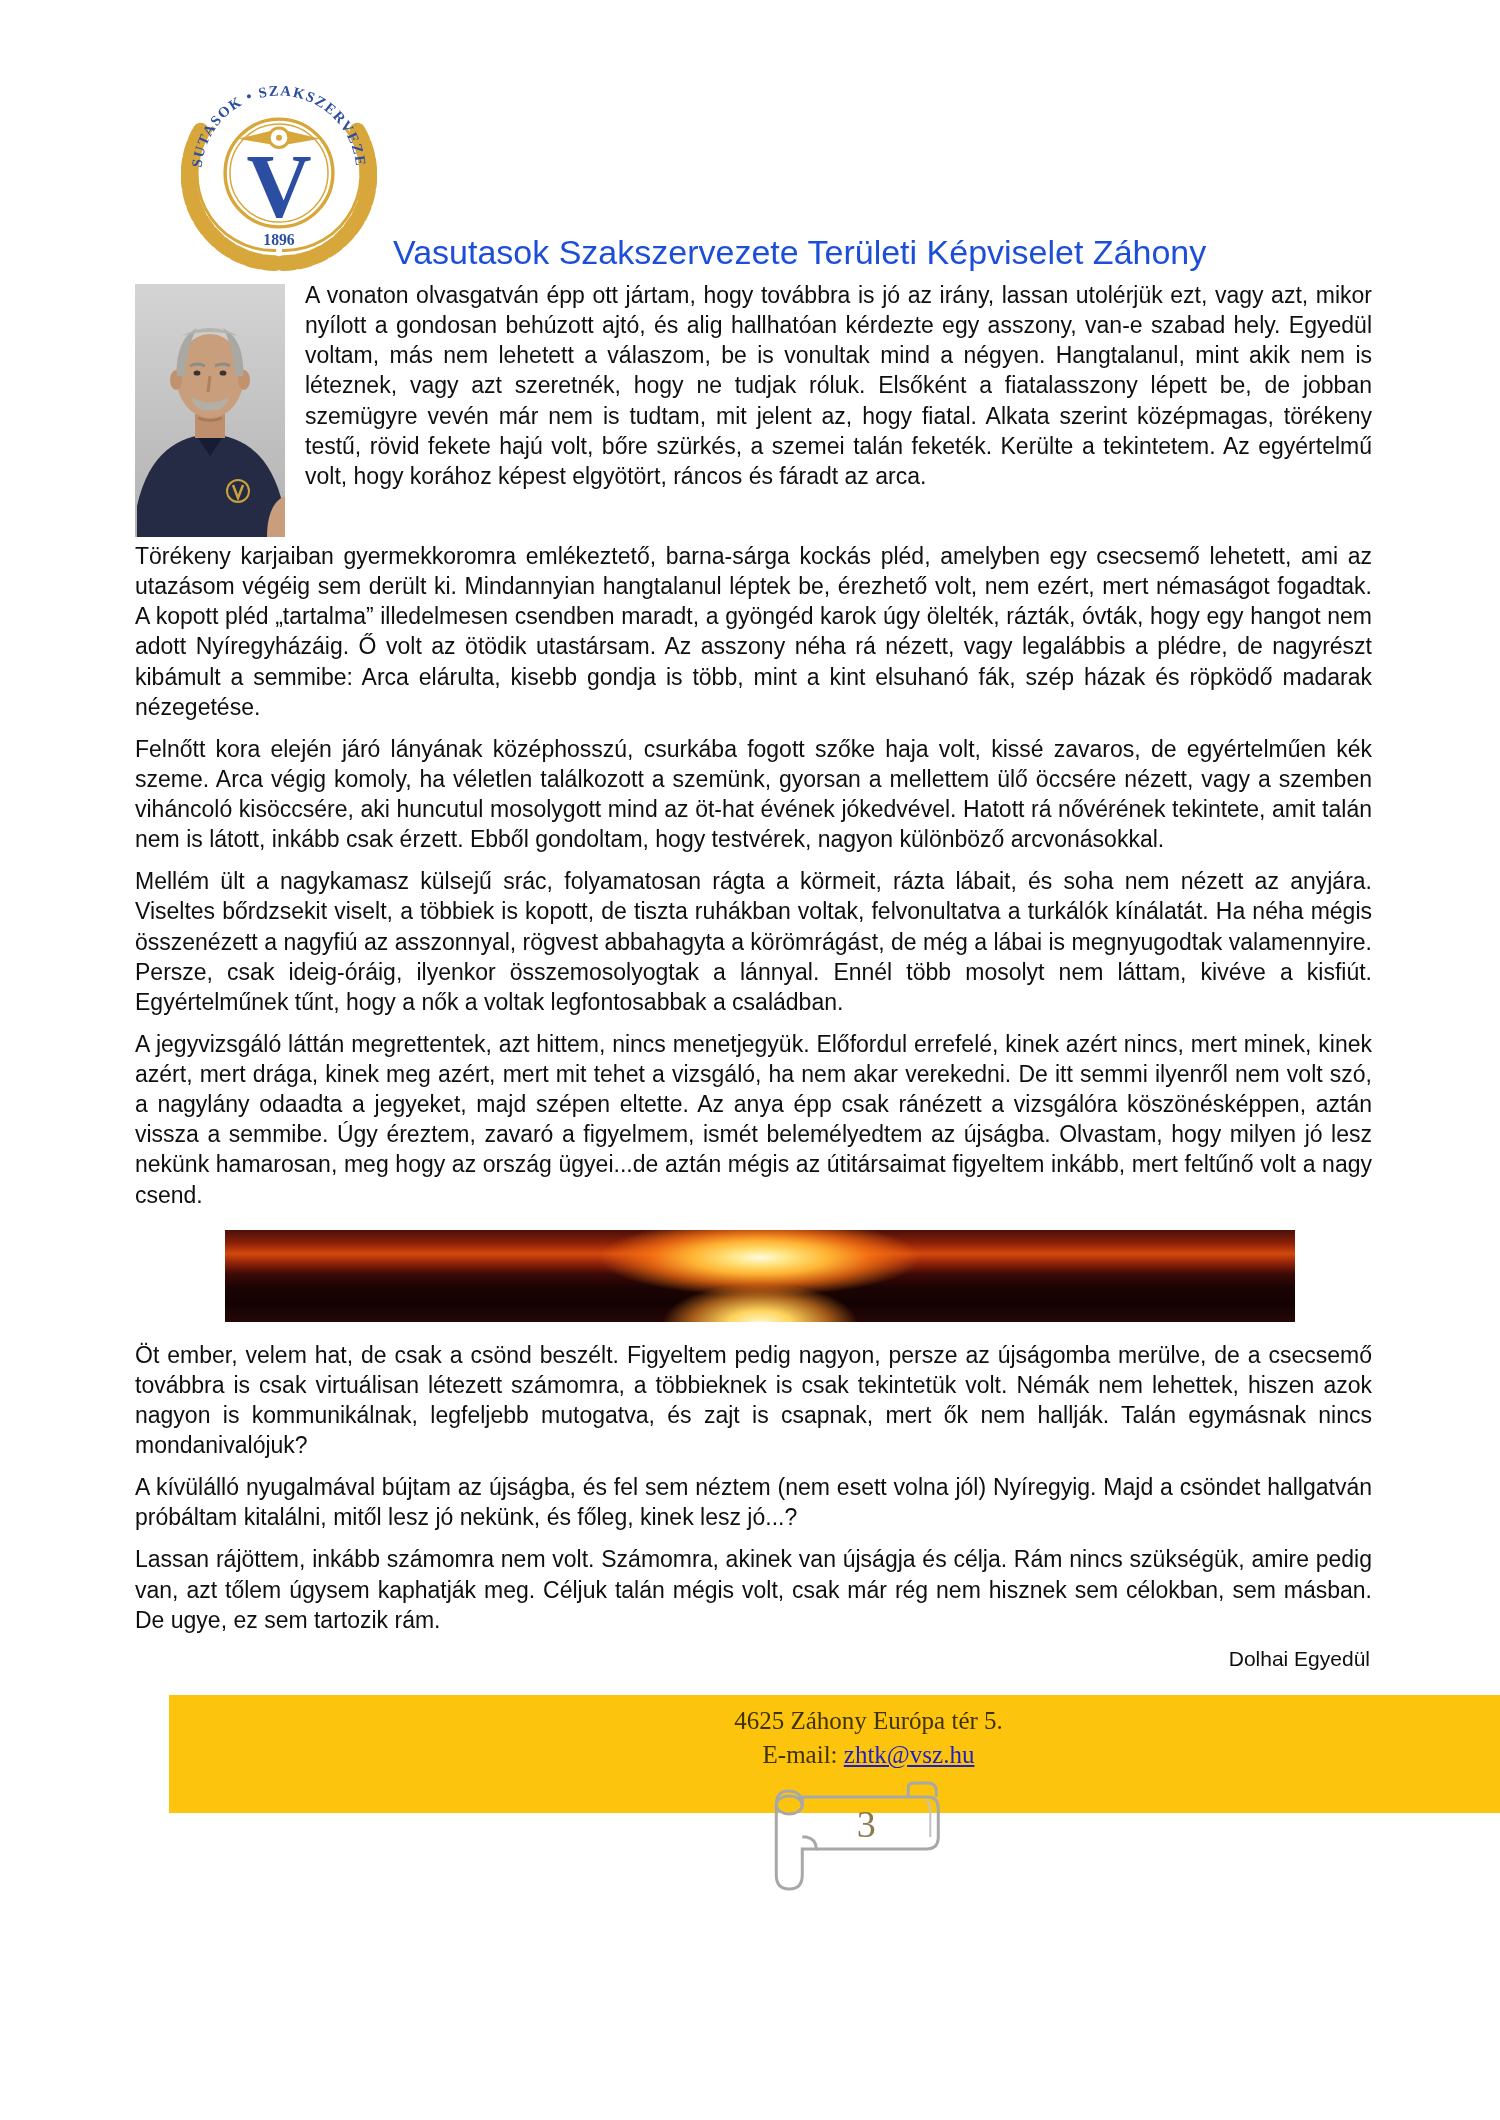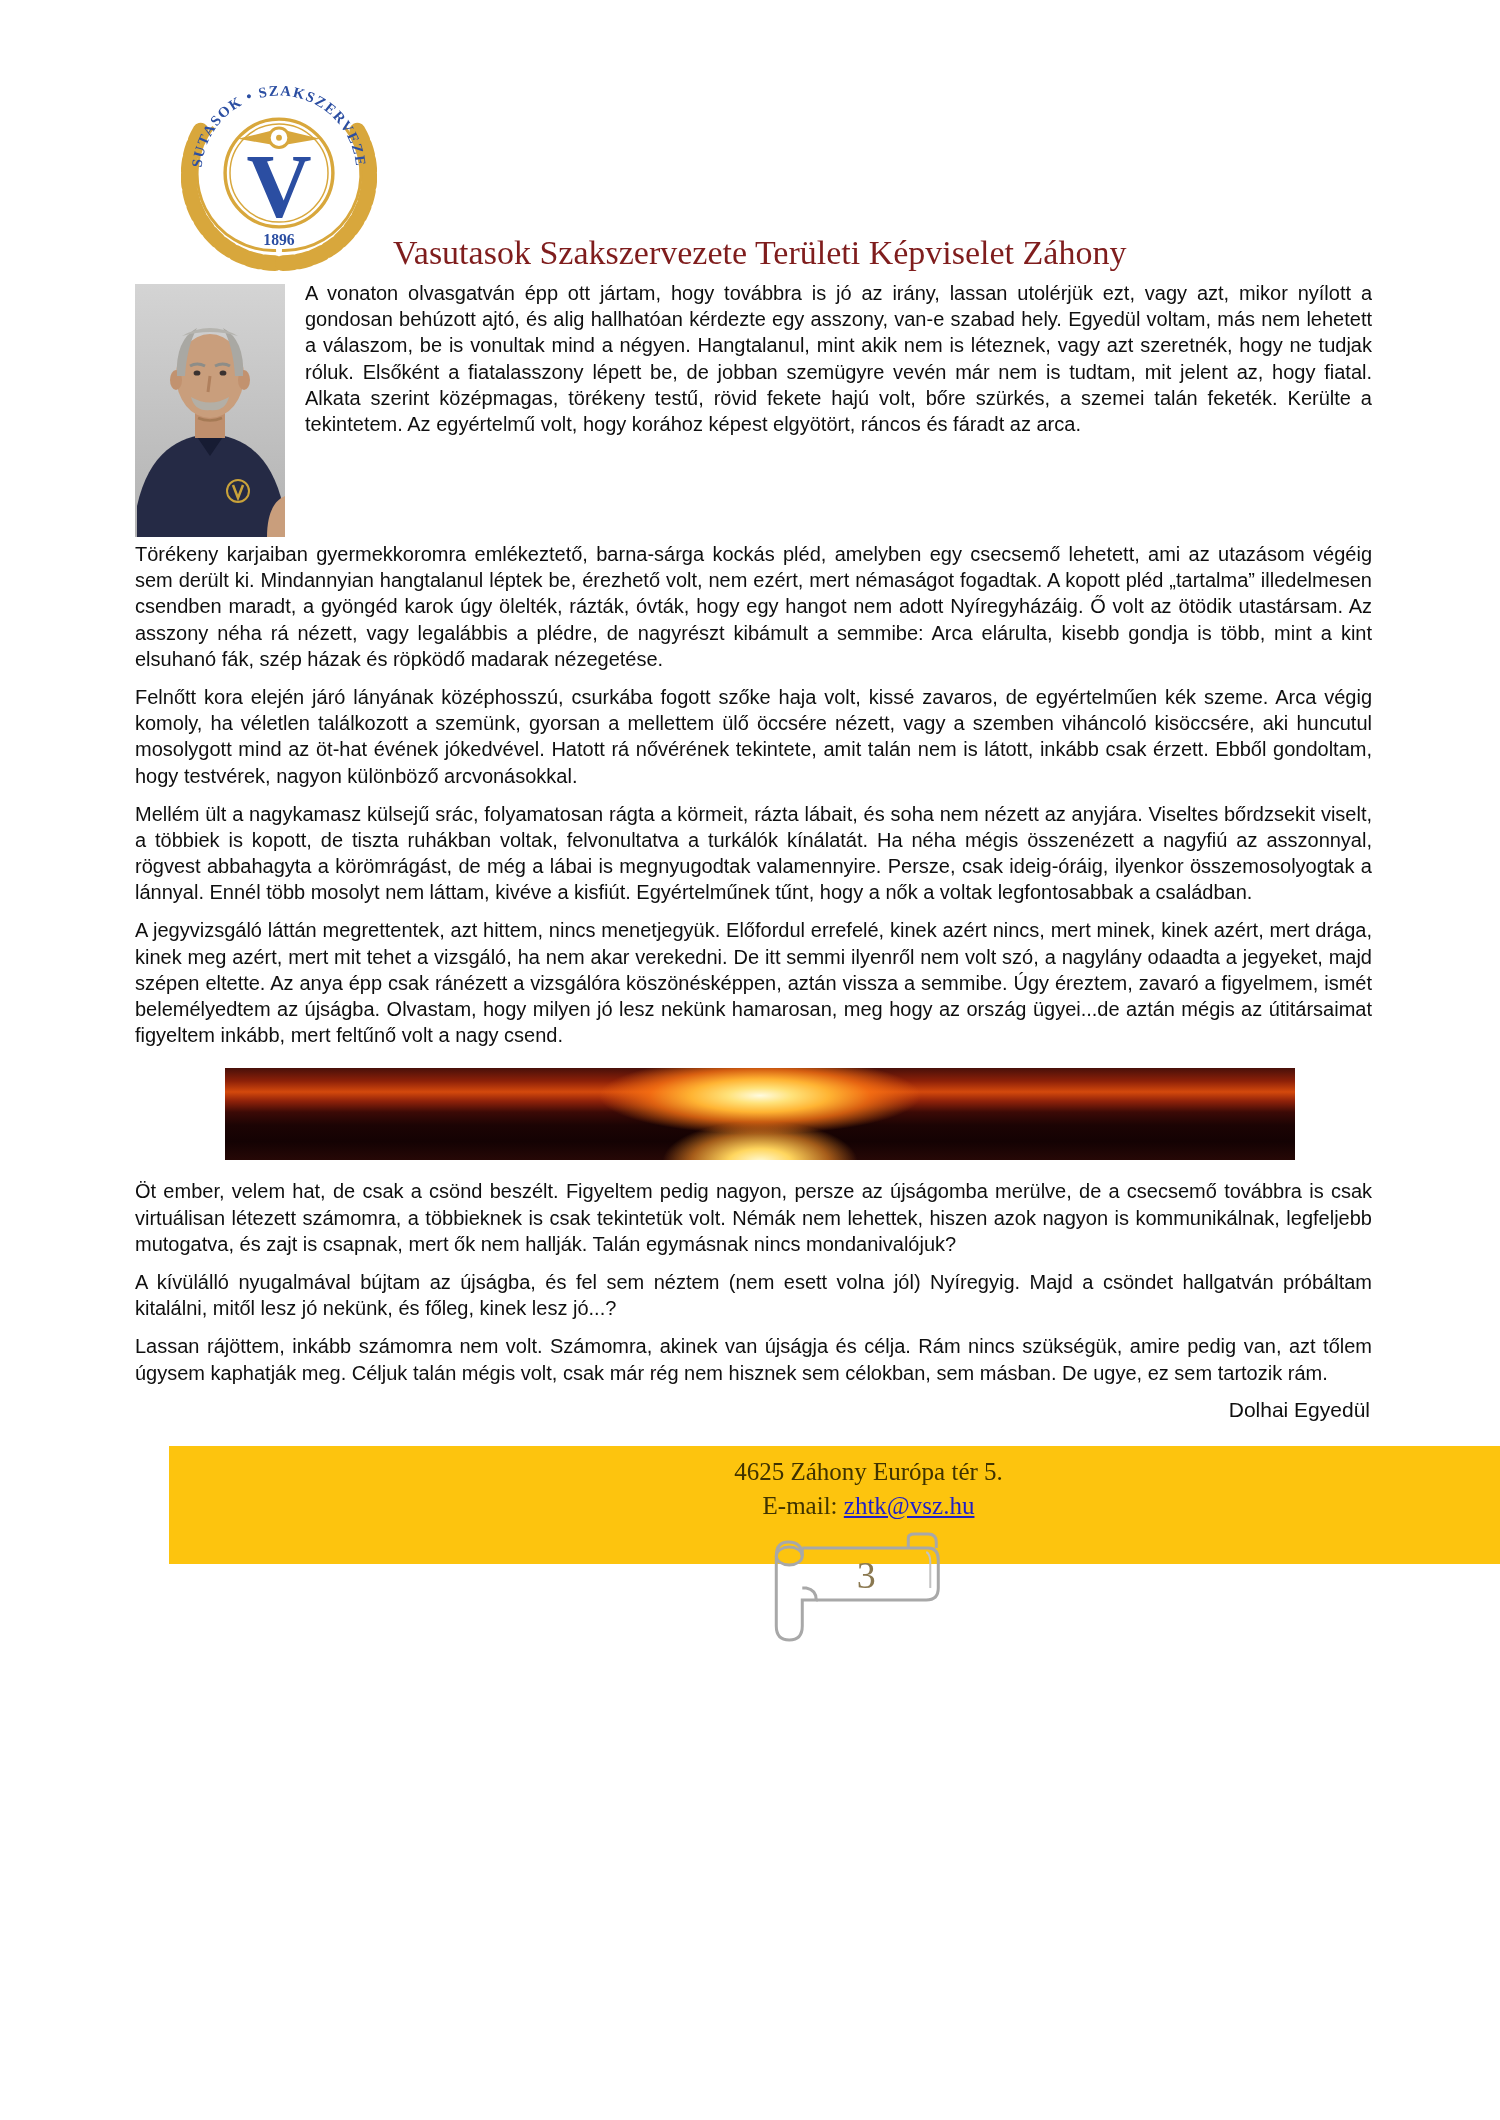--- a/index.html
+++ b/index.html
@@ -5,29 +5,29 @@
   html,body{margin:0;padding:0;background:#ffffff;}
   .page{
     width:1500px;height:2120px;background:#ffffff;position:relative;
     box-sizing:border-box;padding:56px 128px 0 135px;overflow:hidden;
     font-family:"Liberation Sans", sans-serif;color:#111;
   }
   
   .masthead{display:flex;align-items:flex-end;height:224px;}
   .logo{width:196px;height:214px;margin-left:46px;flex:0 0 auto;}
   .org-title{
-    font-family:Liberation Serif, serif;font-size:34px;color:#7f1d1d;
+    font-family:Liberation Sans, sans-serif;font-size:34px;color:#1d4ed8;
     margin-left:16px;padding-bottom:8px;white-space:nowrap;
   }
   
   .article-title{font-size:32px;font-weight:bold;margin:14px 0 16px 0;color:#000;letter-spacing:0.5px;}
   .lead{overflow:hidden;}
   .portrait{float:left;width:150px;height:253px;margin:4px 20px 4px 0;background:#c9c9c9;}
   .body-text{
-    font-size:20px;line-height:1.31;text-align:justify;
+    font-size:23px;line-height:1.31;text-align:justify;
     margin:0 0 12px 0;color:#0f0f0f;
   }
   .sunset{
     width:1070px;height:92px;margin:20px 0 18px 90px;
     background:
       radial-gradient(ellipse 230px 55px at 50% 30%, #fffbe0 0%, #ffe27a 14%, #ffb433 30%, rgba(255,120,20,0.75) 48%, rgba(180,40,8,0) 70%),
       radial-gradient(ellipse 125px 52px at 50% 102%, #fffbd8 0%, #ffd65e 25%, rgba(255,150,40,0.6) 55%, rgba(120,20,5,0) 78%),
       linear-gradient(180deg, #48100a 0%, #8c2008 14%, #d4490c 26%, #90220a 36%, #3c0a06 48%, #1c0404 62%, #140203 80%, #260806 100%);
   }
   .signature{text-align:right;font-size:21px;margin:2px 2px 24px 0;color:#0f0f0f;}

